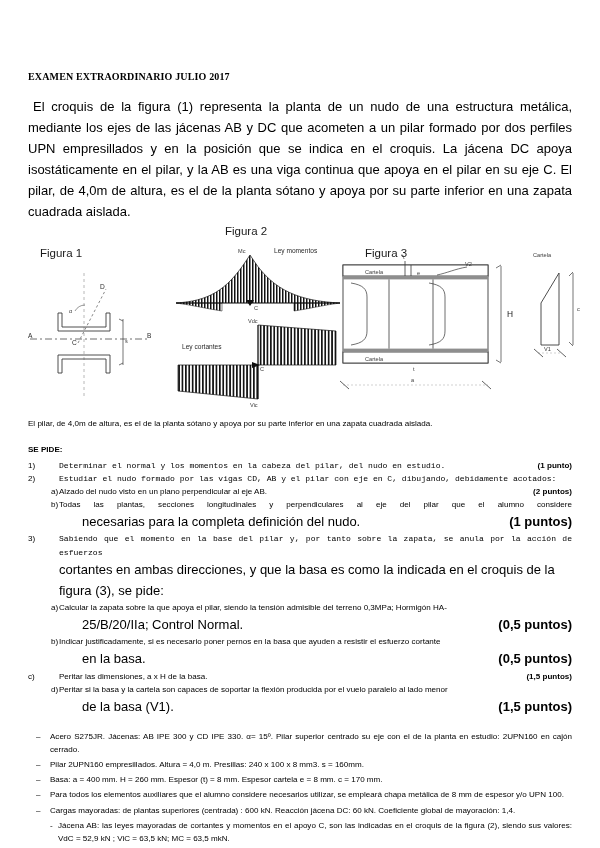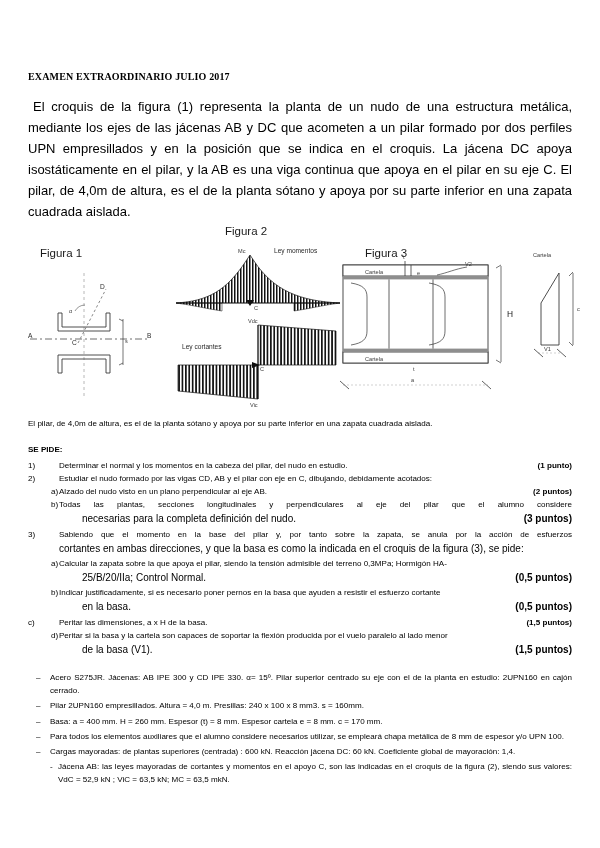--- a/index.html
+++ b/index.html
@@ -98,33 +98,33 @@
 
   
   .row {
     display: flex;
     font-size: 8.05px;
     line-height: 1.63;
     align-items: flex-start;
   }
   .mark-l1 { width: 31px; flex: 0 0 31px; }
   .mark-l2 { width: 31px; flex: 0 0 31px; padding-left: 23px; }
-  .body-l1 { flex: 1 1 auto; text-align: justify; }
+  .body-l1 { flex: 1 1 auto; text-align: justify; font-family: Liberation Mono, monospace; }
   .body-l2 { flex: 1 1 auto; text-align: justify; }
   .pts {
     font-weight: bold;
     white-space: nowrap;
     text-align: right;
     flex: 0 0 auto;
     margin-left: 6px;
   }
   
   .cont {
     display: flex;
-    font-size: 10px;
+    font-size: 13px;
     line-height: 1.63;
     justify-content: space-between;
   }
   .cont-l1 { padding-left: 31px; }
   .cont-l2 { padding-left: 54px; }
   .justify-both {
     text-align: justify;
     text-align-last: justify;
   }
 
@@ -316,21 +316,21 @@
     <span class="body-l2">Alzado del nudo visto en un plano perpendicular al eje AB.</span>
     <span class="pts">(2 puntos)</span>
   </div>
 
   <div class="row">
     <span class="mark-l2">b)</span>
     <span class="body-l2 justify-both">Todas las plantas, secciones longitudinales y perpendiculares al eje del pilar que el alumno considere</span>
   </div>
   <div class="cont cont-l2">
     <span>necesarias para la completa definición del nudo.</span>
-    <span class="pts">(3 puntos)</span>
+    <span class="pts">(1 puntos)</span>
   </div>
 
   <div class="row">
     <span class="mark-l1">3)</span>
     <span class="body-l1 justify-both">Sabiendo que el momento en la base del pilar y, por tanto sobre la zapata, se anula por la acción de esfuerzos</span>
   </div>
   <div class="cont cont-l1">
     <span>cortantes en ambas direcciones, y que la basa es como la indicada en el croquis de la figura (3), se pide:</span>
   </div>
 

